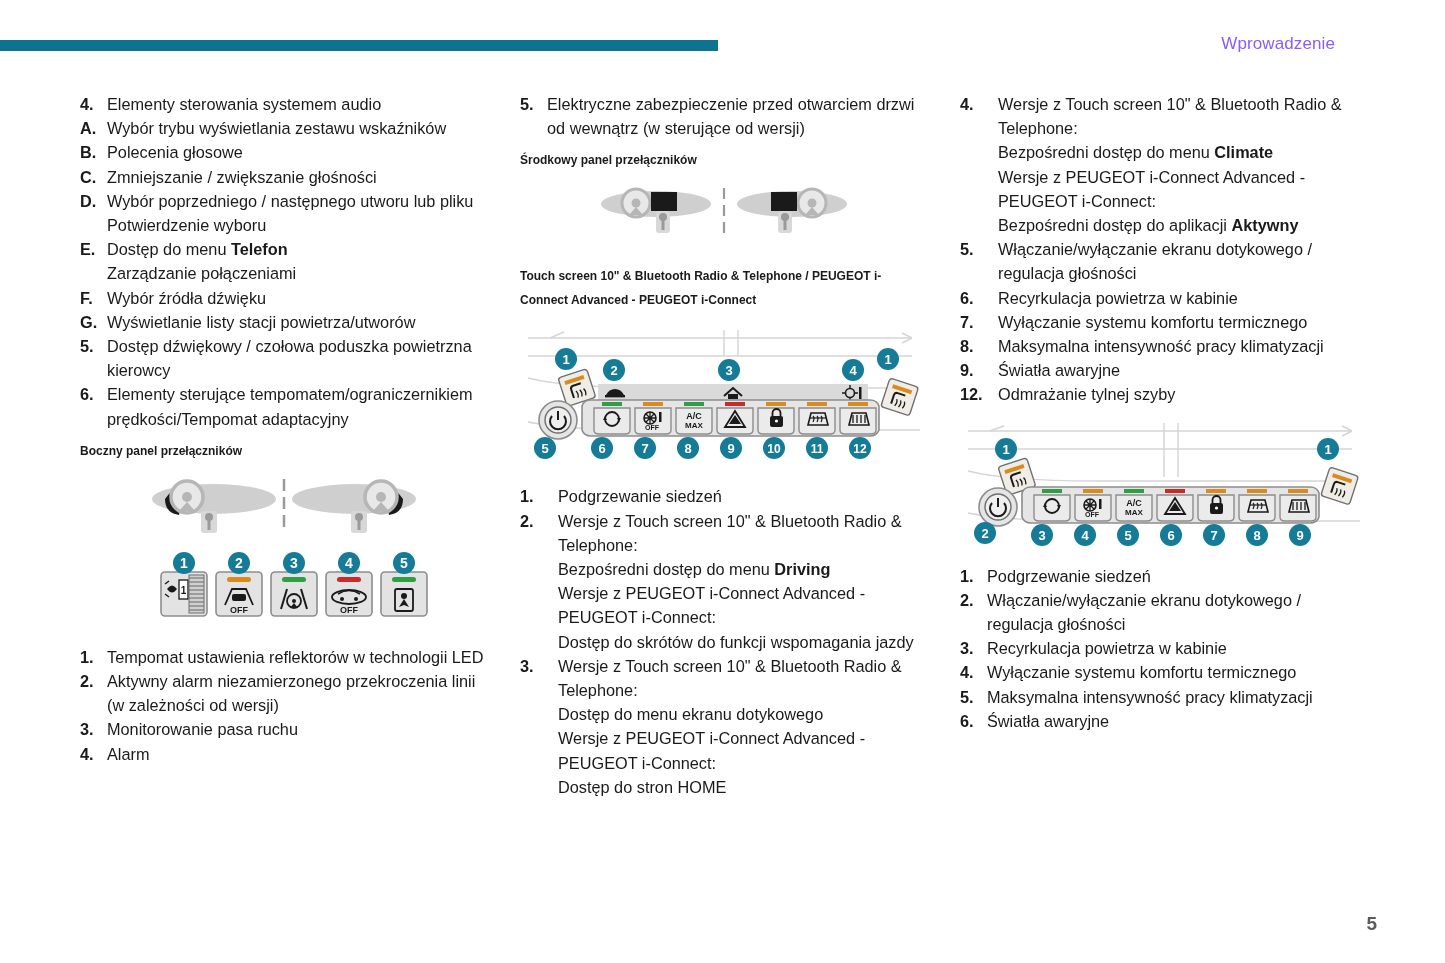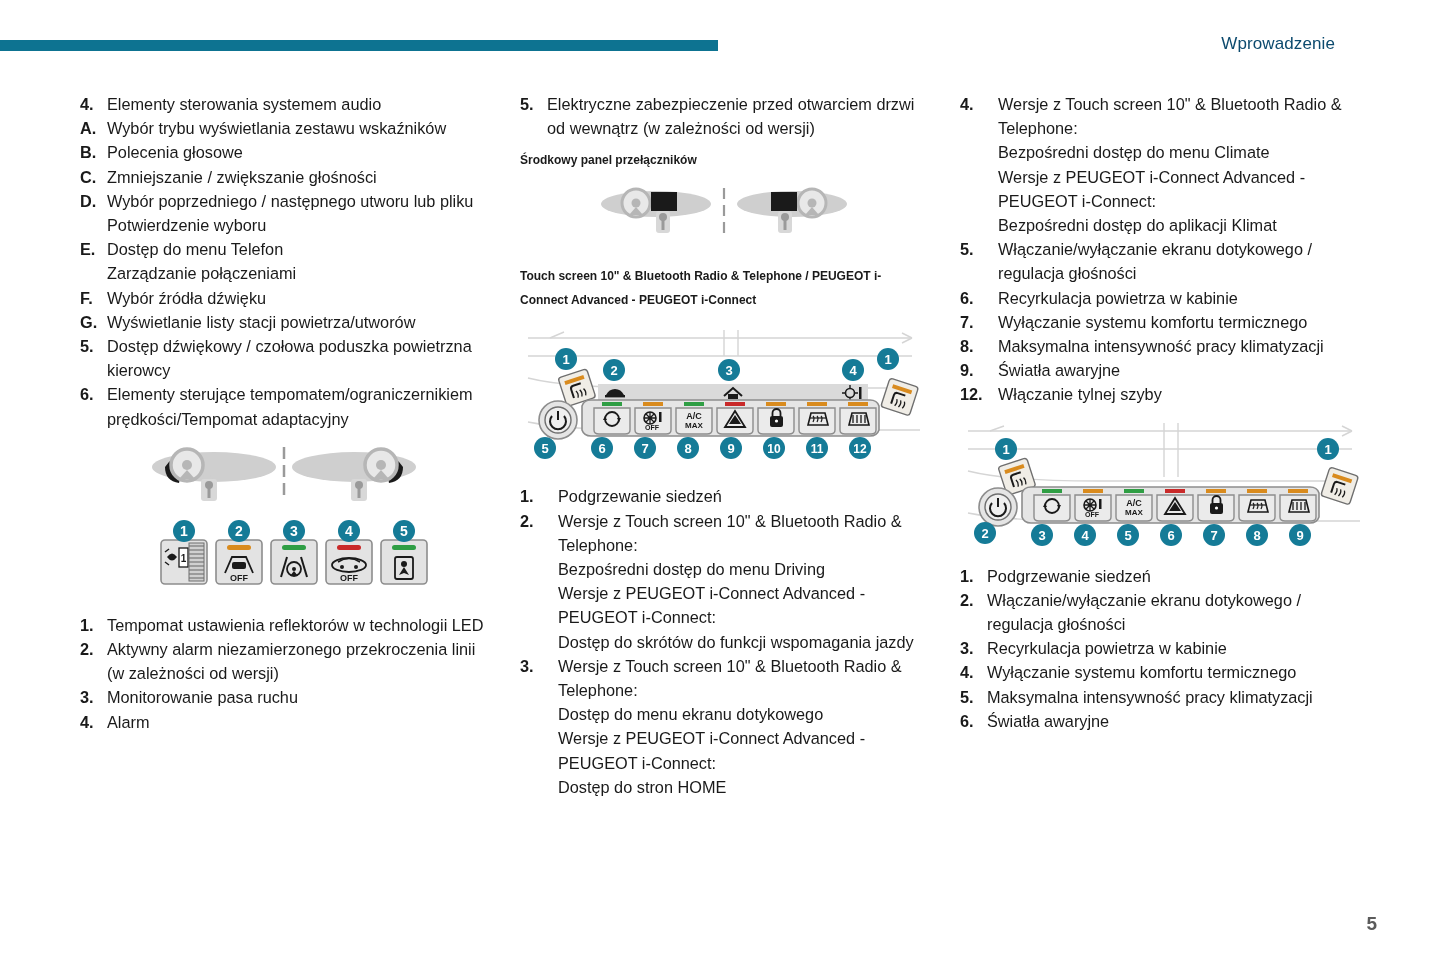--- a/index.html
+++ b/index.html
@@ -21,21 +21,21 @@
     left: 0;
     width: 718px;
     height: 11px;
     background: #0d7391;
   }
   .header-title {
     position: absolute;
     top: 34px;
     right: 110px;
     font-size: 17px;
-    color: #0c4a6e;
+    color: #8b5cf6;
     letter-spacing: .1px;
   }
 
   
   .page-number {
     position: absolute;
     right: 68px;
     bottom: 28px;
     font-size: 19px;
     font-weight: bold;
@@ -63,21 +63,21 @@
   }
   .marker {
     flex: 0 0 auto;
     font-weight: bold;
     text-align: left;
     padding-right: 8px;
   }
   .m-narrow { width: 27px; }
   .m-wide   { width: 38px; }
   .body-txt { flex: 1 1 auto; }
-  .body-txt b { font-weight: normal; }
+  .body-txt b { font-weight: bold; }
 
   h2.sect {
     font-size: 12px;
     font-weight: bold;
     line-height: 24px;
     margin: 8px 0 14px 0;
   }
   h2.tight { margin-top: 20px; margin-bottom: 10px; }
 
   
@@ -132,20 +132,21 @@
       <li>
           <span class="marker m-narrow">5.</span>
           <span class="body-txt">Dostęp dźwiękowy / czołowa poduszka powietrzna kierowcy</span>
         </li>
       <li>
           <span class="marker m-narrow">6.</span>
           <span class="body-txt">Elementy sterujące tempomatem/ograniczernikiem prędkości/Tempomat adaptacyjny</span>
         </li>
     </ul>
 
+    <h2 class="sect">Boczny panel przełączników</h2>
 
     <div class="figure fig-center">
       <svg width="290" height="150" viewBox="0 0 290 150">
 
         <g>
           <ellipse cx="75" cy="22" rx="62" ry="15" fill="#cfcfcf"></ellipse>
           <path d="M26 22 q0 14 14 16 l6 -28 q-12 0 -20 12 z" fill="#1a1a1a"></path>
           <circle cx="48" cy="20" r="16" fill="#e8e8e8" stroke="#b6b6b6" stroke-width="3.5"></circle>
           <circle cx="48" cy="20" r="5" fill="#b6b6b6"></circle>
           <path d="M48 25 l-8 9 h16 z" fill="#b6b6b6"></path>
@@ -282,21 +283,21 @@
           <span class="body-txt">Alarm</span>
         </li>
     </ul>
   </div>
 
   <div class="col">
 
     <ul class="deflist">
       <li>
           <span class="marker m-narrow">5.</span>
-          <span class="body-txt">Elektryczne zabezpieczenie przed otwarciem drzwi od wewnątrz (w zależności od wersji)</span>
+          <span class="body-txt">Elektryczne zabezpieczenie przed otwarciem drzwi od wewnątrz (w sterujące od wersji)</span>
         </li>
     </ul>
 
     <h2 class="sect">Środkowy panel przełączników</h2>
 
     <div class="figure fig-center">
       <svg width="260" height="58" viewBox="0 0 260 58">
         <g>
           <ellipse cx="62" cy="18" rx="55" ry="13" fill="#cfcfcf"></ellipse>
           <circle cx="42" cy="17" r="14" fill="#e8e8e8" stroke="#b6b6b6" stroke-width="3"></circle>
@@ -528,21 +529,21 @@
           <span class="body-txt">Wersje z Touch screen 10" &amp; Bluetooth Radio &amp; Telephone:<br>Dostęp do menu ekranu dotykowego<br>Wersje z PEUGEOT i-Connect Advanced - PEUGEOT i-Connect:<br>Dostęp do stron HOME</span>
         </li>
     </ul>
   </div>
 
   <div class="col">
 
     <ul class="deflist">
       <li>
           <span class="marker m-wide">4.</span>
-          <span class="body-txt">Wersje z Touch screen 10" &amp; Bluetooth Radio &amp; Telephone:<br>Bezpośredni dostęp do menu <b>Climate</b><br>Wersje z PEUGEOT i-Connect Advanced - PEUGEOT i-Connect:<br>Bezpośredni dostęp do aplikacji <b>Klimat</b></span>
+          <span class="body-txt">Wersje z Touch screen 10" &amp; Bluetooth Radio &amp; Telephone:<br>Bezpośredni dostęp do menu <b>Climate</b><br>Wersje z PEUGEOT i-Connect Advanced - PEUGEOT i-Connect:<br>Bezpośredni dostęp do aplikacji <b>Aktywny</b></span>
         </li>
       <li>
           <span class="marker m-wide">5.</span>
           <span class="body-txt">Włączanie/wyłączanie ekranu dotykowego / regulacja głośności</span>
         </li>
       <li>
           <span class="marker m-wide">6.</span>
           <span class="body-txt">Recyrkulacja powietrza w kabinie</span>
         </li>
       <li>
@@ -552,21 +553,21 @@
       <li>
           <span class="marker m-wide">8.</span>
           <span class="body-txt">Maksymalna intensywność pracy klimatyzacji</span>
         </li>
       <li>
           <span class="marker m-wide">9.</span>
           <span class="body-txt">Światła awaryjne</span>
         </li>
       <li>
           <span class="marker m-wide">12.</span>
-          <span class="body-txt">Włączanie tylnej szyby</span>
+          <span class="body-txt">Odmrażanie tylnej szyby</span>
         </li>
     </ul>
 
 
     <div class="figure">
       <svg width="408" height="125" viewBox="0 0 408 125">
         <g stroke="#d5d5d5" stroke-width="1.4" fill="none">
           <path d="M8 10 H392"></path>
           <path d="M30 10 l14 -5 M392 10 l-10 -5 M392 10 l-10 5"></path>
           <path d="M8 28 H392"></path>

